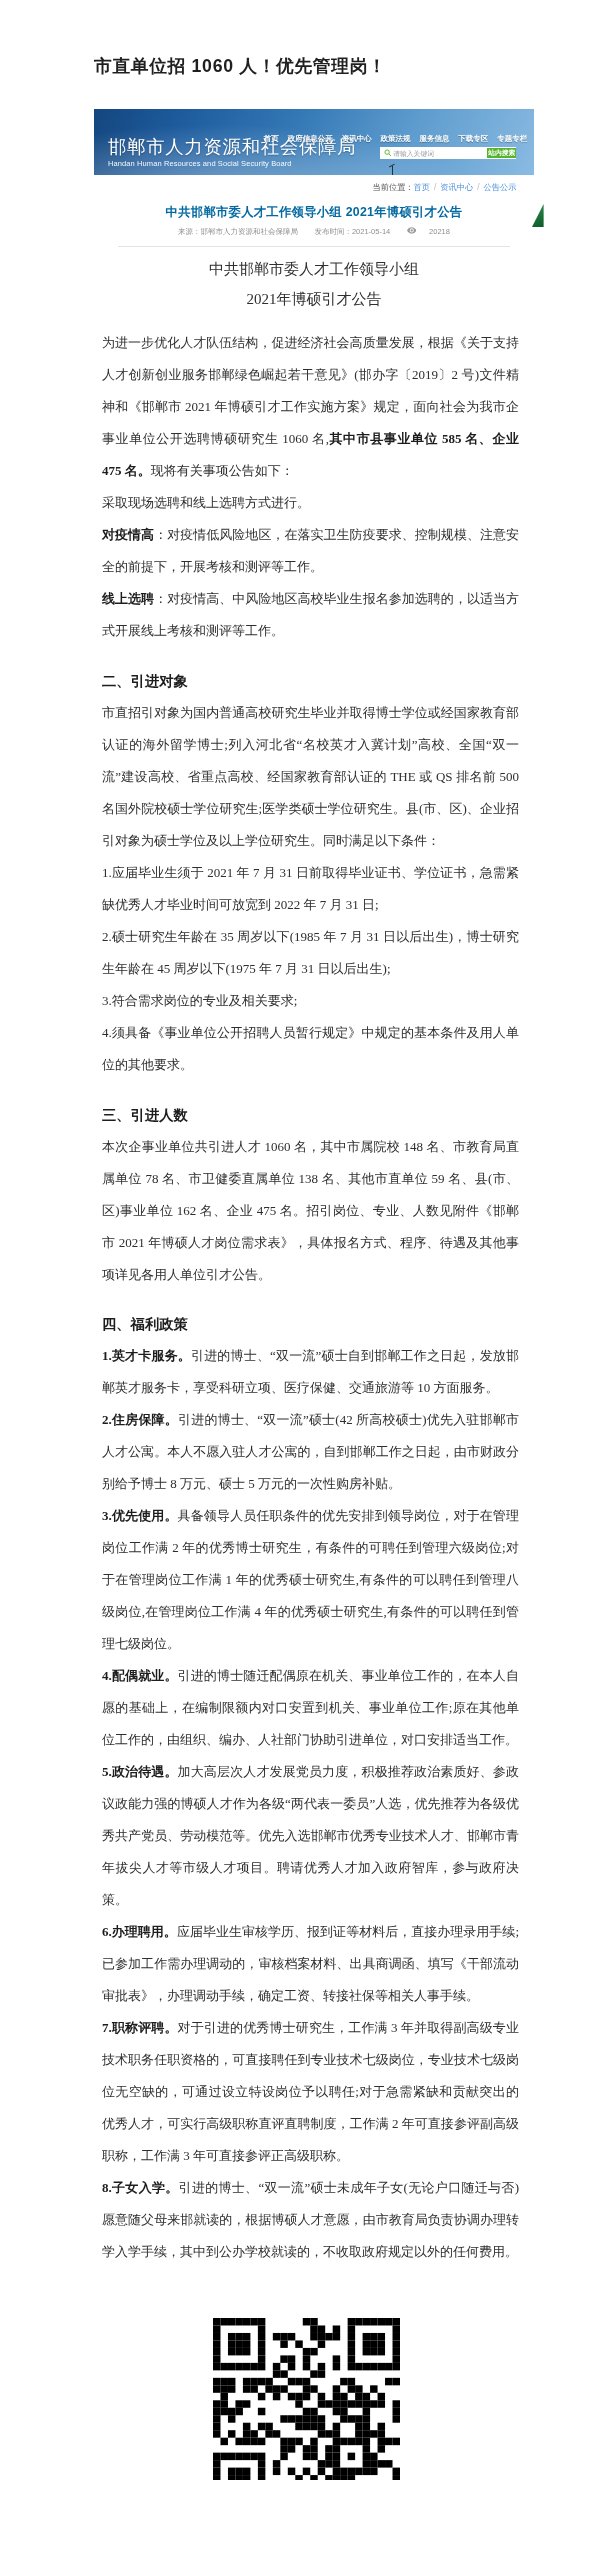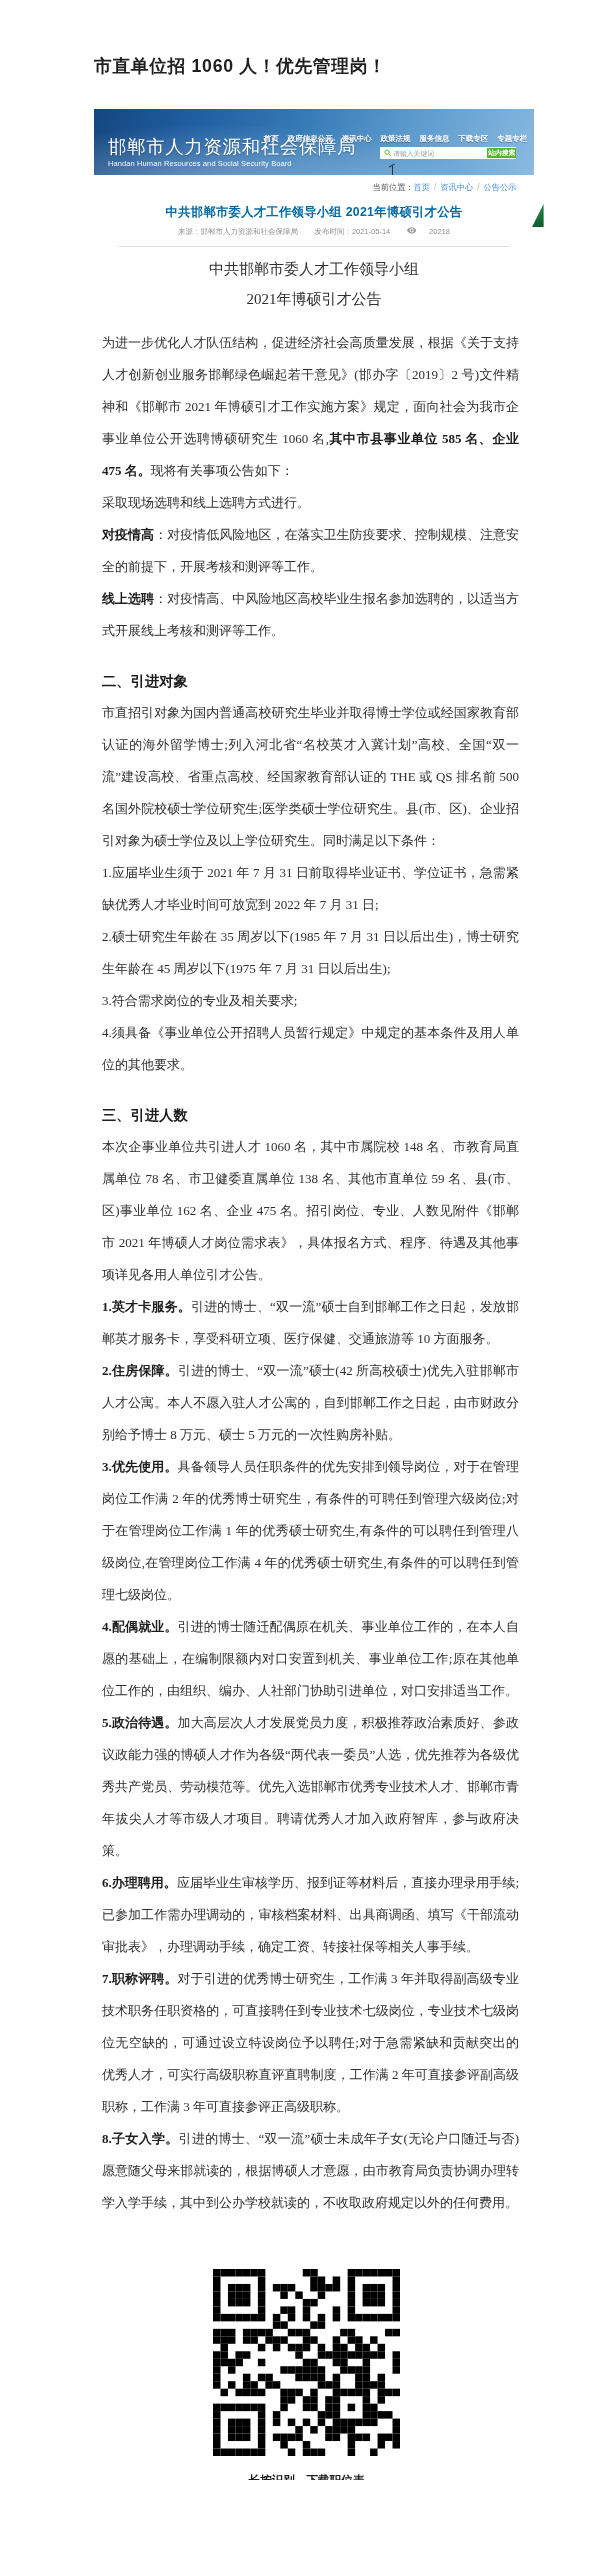--- a/index.html
+++ b/index.html
@@ -123,20 +123,21 @@
       <p><span class="b">对疫情高</span><span>：对疫情低风险地区，在落实卫生防疫要求、控制规模、注意安全的前提下，开展考核和测评等工作。</span></p>
       <p><span class="b">线上选聘</span><span>：对疫情高、中风险地区高校毕业生报名参加选聘的，以适当方式开展线上考核和测评等工作。</span></p>
       <h3><span>二、引进对象</span></h3>
       <p><span>市直招引对象为国内普通高校研究生毕业并取得博士学位或经国家教育部认证的海外留学博士;列入河北省“名校英才入冀计划”高校、全国“双一流”建设高校、省重点高校、经国家教育部认证的 THE 或 QS 排名前 500 名国外院校硕士学位研究生;医学类硕士学位研究生。县(市、区)、企业招引对象为硕士学位及以上学位研究生。同时满足以下条件：</span></p>
       <p><span>1.应届毕业生须于 2021 年 7 月 31 日前取得毕业证书、学位证书，急需紧缺优秀人才毕业时间可放宽到 2022 年 7 月 31 日;</span></p>
       <p><span>2.硕士研究生年龄在 35 周岁以下(1985 年 7 月 31 日以后出生)，博士研究生年龄在 45 周岁以下(1975 年 7 月 31 日以后出生);</span></p>
       <p><span>3.符合需求岗位的专业及相关要求;</span></p>
       <p><span>4.须具备《事业单位公开招聘人员暂行规定》中规定的基本条件及用人单位的其他要求。</span></p>
       <h3><span>三、引进人数</span></h3>
       <p><span>本次企事业单位共引进人才 1060 名，其中市属院校 148 名、市教育局直属单位 78 名、市卫健委直属单位 138 名、其他市直单位 59 名、县(市、区)事业单位 162 名、企业 475 名。招引岗位、专业、人数见附件《邯郸市 2021 年博硕人才岗位需求表》，具体报名方式、程序、待遇及其他事项详见各用人单位引才公告。</span></p>
+      <h3><span>四、福利政策</span></h3>
       <p><span class="b">1.英才卡服务。</span><span>引进的博士、“双一流”硕士自到邯郸工作之日起，发放邯郸英才服务卡，享受科研立项、医疗保健、交通旅游等 10 方面服务。</span></p>
       <p><span class="b">2.住房保障。</span><span>引进的博士、“双一流”硕士(42 所高校硕士)优先入驻邯郸市人才公寓。本人不愿入驻人才公寓的，自到邯郸工作之日起，由市财政分别给予博士 8 万元、硕士 5 万元的一次性购房补贴。</span></p>
       <p><span class="b">3.优先使用。</span><span>具备领导人员任职条件的优先安排到领导岗位，对于在管理岗位工作满 2 年的优秀博士研究生，有条件的可聘任到管理六级岗位;对于在管理岗位工作满 1 年的优秀硕士研究生,有条件的可以聘任到管理八级岗位,在管理岗位工作满 4 年的优秀硕士研究生,有条件的可以聘任到管理七级岗位。</span></p>
       <p><span class="b">4.配偶就业。</span><span>引进的博士随迁配偶原在机关、事业单位工作的，在本人自愿的基础上，在编制限额内对口安置到机关、事业单位工作;原在其他单位工作的，由组织、编办、人社部门协助引进单位，对口安排适当工作。</span></p>
       <p><span class="b">5.政治待遇。</span><span>加大高层次人才发展党员力度，积极推荐政治素质好、参政议政能力强的博硕人才作为各级“两代表一委员”人选，优先推荐为各级优秀共产党员、劳动模范等。优先入选邯郸市优秀专业技术人才、邯郸市青年拔尖人才等市级人才项目。聘请优秀人才加入政府智库，参与政府决策。</span></p>
       <p><span class="b">6.办理聘用。</span><span>应届毕业生审核学历、报到证等材料后，直接办理录用手续;已参加工作需办理调动的，审核档案材料、出具商调函、填写《干部流动审批表》，办理调动手续，确定工资、转接社保等相关人事手续。</span></p>
       <p><span class="b">7.职称评聘。</span><span>对于引进的优秀博士研究生，工作满 3 年并取得副高级专业技术职务任职资格的，可直接聘任到专业技术七级岗位，专业技术七级岗位无空缺的，可通过设立特设岗位予以聘任;对于急需紧缺和贡献突出的优秀人才，可实行高级职称直评直聘制度，工作满 2 年可直接参评副高级职称，工作满 3 年可直接参评正高级职称。</span></p>
       <p><span class="b">8.子女入学。</span><span>引进的博士、“双一流”硕士未成年子女(无论户口随迁与否)愿意随父母来邯就读的，根据博硕人才意愿，由市教育局负责协调办理转学入学手续，其中到公办学校就读的，不收取政府规定以外的任何费用。</span></p>
     </div>
 

